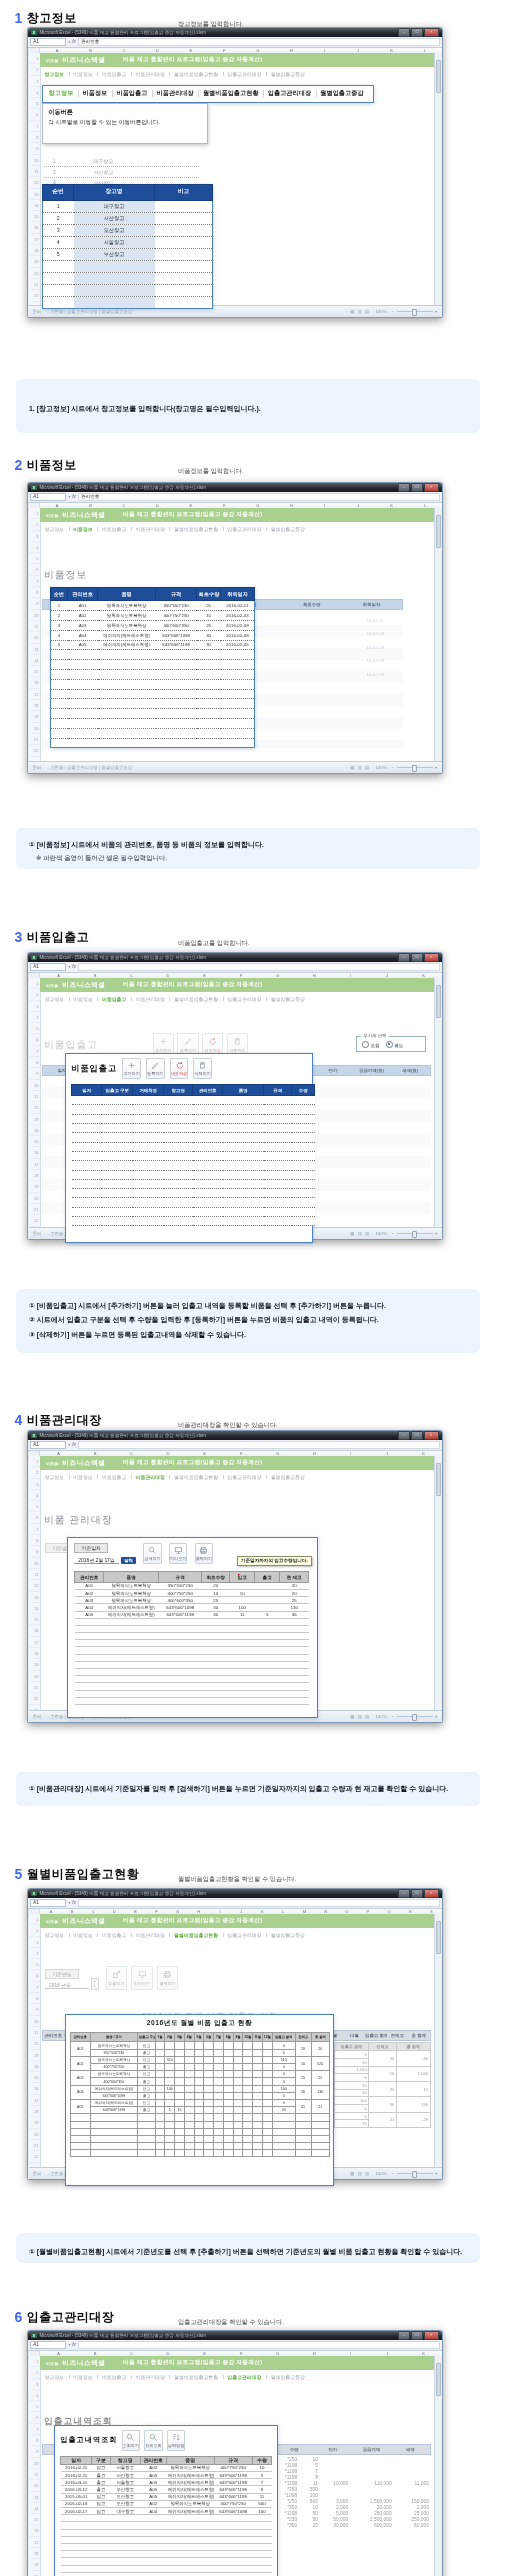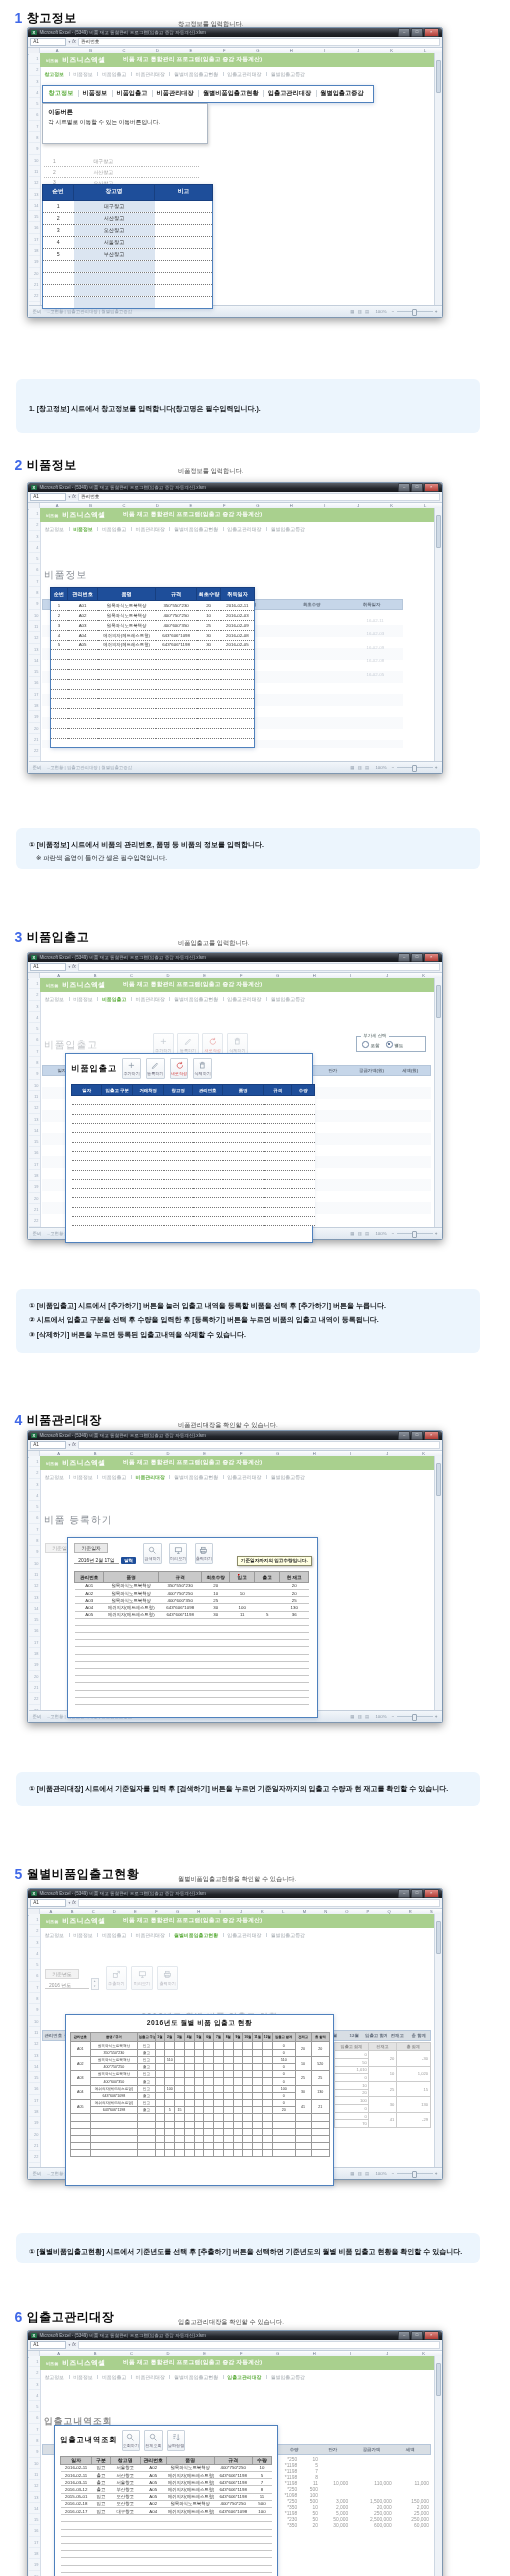--- a/index.html
+++ b/index.html
@@ -998,21 +998,21 @@
       </div>
       <div class="nav a3">
           <span>창고정보</span>
           <span>비품정보</span>
           <span>비품입출고</span>
           <span>비품관리대장</span>
           <span>월별비품입출고현황</span>
           <span>입출고관리대장</span>
           <span>월별입출고증감</span>
         </div>
-      <div class="shname" style="left:15.5px;top:58px">비품 등록하기</div>
+      <div class="shname" style="left:15.5px;top:58px">비품 관리대장</div>
       <span class="lbox faded" style="position:absolute;left:16.5px;top:87px">기준일자</span>
       <div class="faded" style="position:absolute;left:108px;top:81px;display:flex;gap:4.1px">
         <span class="xbtn">
             <svg viewBox="0 0 20 20">
               <circle cx="8" cy="8" r="5"></circle>
               <path d="M12 12l5 5"></path>
             </svg>
           </span>
         <span class="xbtn">
             <svg viewBox="0 0 20 20">

